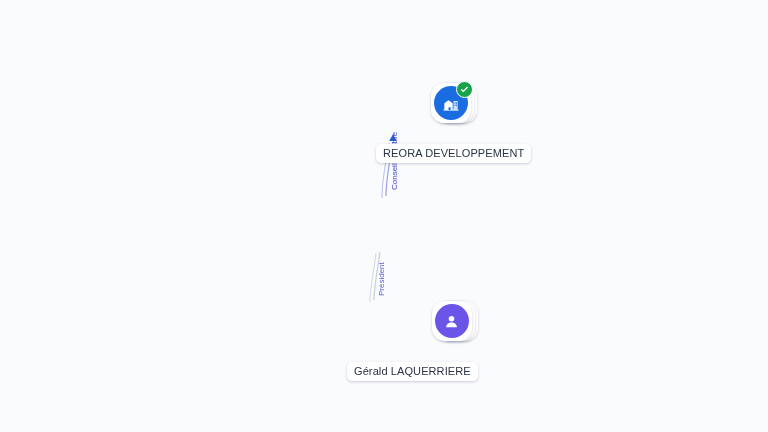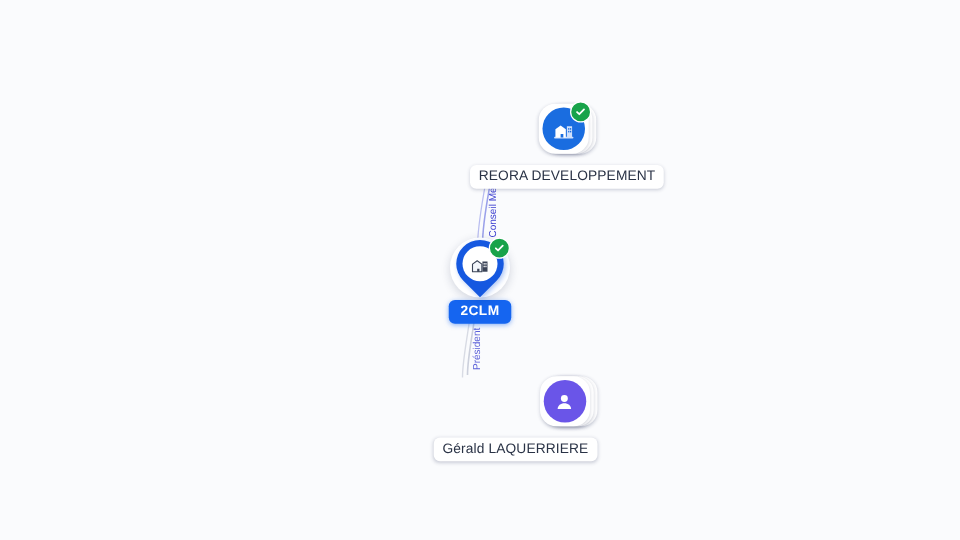--- a/index.html
+++ b/index.html
@@ -125,21 +125,21 @@
     border-radius: 50%;
     background: #ffffff;
     z-index: 3;
     display: flex;
     align-items: center;
     justify-content: center;
   }
 
   
   .node-label {
-    margin-top: 6px;
+    margin-top: 18px;
     background: #ffffff;
     border-radius: 5px;
     padding: 3px 7px 4px 7px;
     font-size: 11px;
     line-height: 12px;
     color: #2a3346;
     white-space: nowrap;
     box-shadow: 0 1px 3px rgba(30,40,80,.22);
     letter-spacing: .1px;
   }
@@ -209,43 +209,20 @@
       </div>
       <div class="badge-check" style="left:25px; top:1px;">
         <svg width="9" height="9" viewBox="0 0 12 12" aria-hidden="true">
           <path d="M2.2 6.2 L4.6 8.5 L9.6 3.4" stroke="#ffffff" stroke-width="1.9" fill="none" stroke-linecap="round" stroke-linejoin="round"></path>
         </svg>
       </div>
     </div>
     <div class="node-label">REORA DEVELOPPEMENT</div>
   </div>
 
-  <div class="node" id="node-2clm">
-    <div class="pin-wrap">
-      <div class="pin-halo"></div>
-      <div class="pin-shape"></div>
-      <div class="pin-inner">
-        <svg width="18" height="18" viewBox="0 0 24 24" aria-hidden="true">
-          <path d="M4 20.5 V12.4 l5-3.6 5 3.6 V20.5 Z" fill="#f2f5fa" stroke="#3a4356" stroke-width="1.2" stroke-linejoin="round"></path>
-          <path d="M9 20.5 v-3.2 h2.4 v3.2 Z" fill="#3a4356"></path>
-          <rect x="14.6" y="9.6" width="5.4" height="10.9" fill="#3a4356"></rect>
-          <rect x="15.8" y="11.3" width="1.3" height="1.6" fill="#ffffff"></rect>
-          <rect x="17.7" y="11.3" width="1.3" height="1.6" fill="#ffffff"></rect>
-          <rect x="15.8" y="14.1" width="1.3" height="1.6" fill="#ffffff"></rect>
-          <rect x="17.7" y="14.1" width="1.3" height="1.6" fill="#ffffff"></rect>
-        </svg>
-      </div>
-      <div class="badge-check" style="left:38px; top:2px;">
-        <svg width="9" height="9" viewBox="0 0 12 12" aria-hidden="true">
-          <path d="M2.2 6.2 L4.6 8.5 L9.6 3.4" stroke="#ffffff" stroke-width="1.9" fill="none" stroke-linecap="round" stroke-linejoin="round"></path>
-        </svg>
-      </div>
-    </div>
-    <div class="node-label selected" style="margin-top:-6px;">2CLM</div>
-  </div>
 
   <div class="node" id="node-gerald">
     <div class="stack">
       <div class="card c3"></div>
       <div class="card c2"></div>
       <div class="card c1"></div>
       <div class="avatar person">
         <svg width="19" height="19" viewBox="0 0 24 24" aria-hidden="true">
           <circle cx="12" cy="8.6" r="3.5" fill="#ffffff"></circle>
           <path d="M5.2 19.2 c0-3.7 3.1-5.9 6.8-5.9 s6.8 2.2 6.8 5.9 Z" fill="#ffffff"></path>

